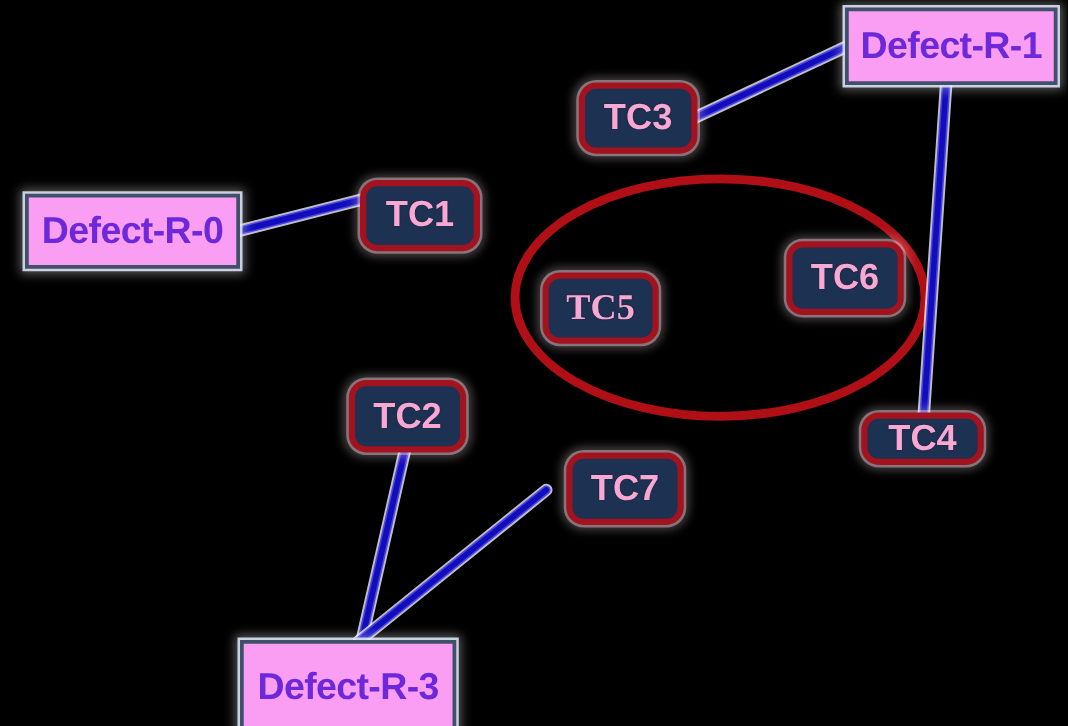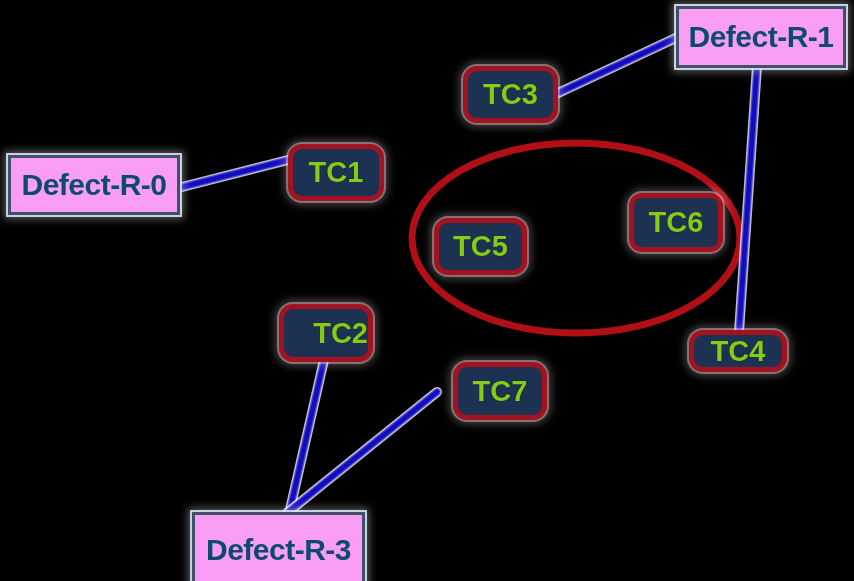--- a/index.html
+++ b/index.html
@@ -30,43 +30,43 @@
     align-items: center;
     justify-content: center;
     box-sizing: border-box;
     font-weight: 700;
     text-align: center;
     line-height: 1;
   }
   .defect {
     background: #f99ef2;
     border: 3px solid #41506a;
-    color: #0c4a6e;
+    color: #6d28d9;
     font-size: 30px;
     letter-spacing: -0.5px;
     box-shadow: 0 0 0 2px rgba(225,235,250,0.85), 0 0 8px 4px rgba(255,255,255,0.35);
   }
   .tc {
     background: #1d3152;
     border: 5px solid #a2121f;
     border-radius: 14px;
-    color: #84cc16;
+    color: #f9a8d4;
     font-size: 29px;
     box-shadow: 0 0 0 2px rgba(255,215,225,0.40), 0 0 8px 4px rgba(255,235,240,0.28);
     text-shadow: 0 0 1px rgba(0,0,0,0.6);
   }
   
-  #n-defect-r-0 { left:   8px; top: 155px; width: 172px; height: 60px; }
+  #n-defect-r-0 { left:   20px; top: 155px; width: 172px; height: 60px; }
   #n-defect-r-1 { left: 676px; top:   6px; width: 170px; height: 62px; }
   #n-defect-r-3 { left: 192px; top: 512px; width: 173px; height: 76px; }
   #n-tc1 { left: 288px; top: 144px; width: 96px; height: 57px; }
-  #n-tc2 { left: 279px; top: 304px; width: 94px; height: 58px; justify-content: flex-end; }
+  #n-tc2 { left: 279px; top: 304px; width: 94px; height: 58px; }
   #n-tc3 { left: 463px; top:  66px; width: 95px; height: 57px; }
   #n-tc4 { left: 689px; top: 330px; width: 98px; height: 42px; }
-  #n-tc5 { left: 434px; top: 218px; width: 93px; height: 57px; }
+  #n-tc5 { left: 434px; top: 218px; width: 93px; height: 57px; font-family: Liberation Serif, serif; }
   #n-tc6 { left: 629px; top: 193px; width: 94px; height: 59px; border-radius: 13px; }
   #n-tc7 { left: 453px; top: 362px; width: 94px; height: 58px; }
 </style>
 </head>
 <body>
 
 <div class="stage">
 
   <svg class="layer" viewBox="0 0 854 581" xmlns="http://www.w3.org/2000/svg">
     <ellipse cx="576" cy="238" rx="164" ry="95" fill="none" stroke="#b00f16" stroke-width="7"></ellipse>

